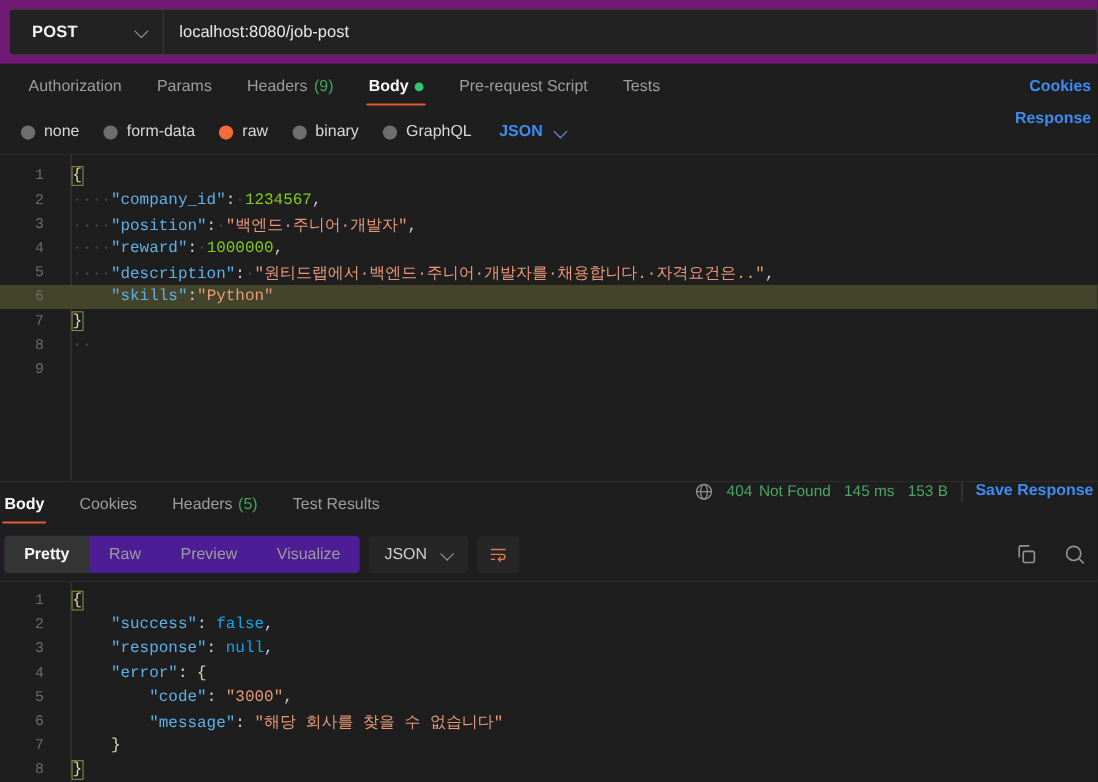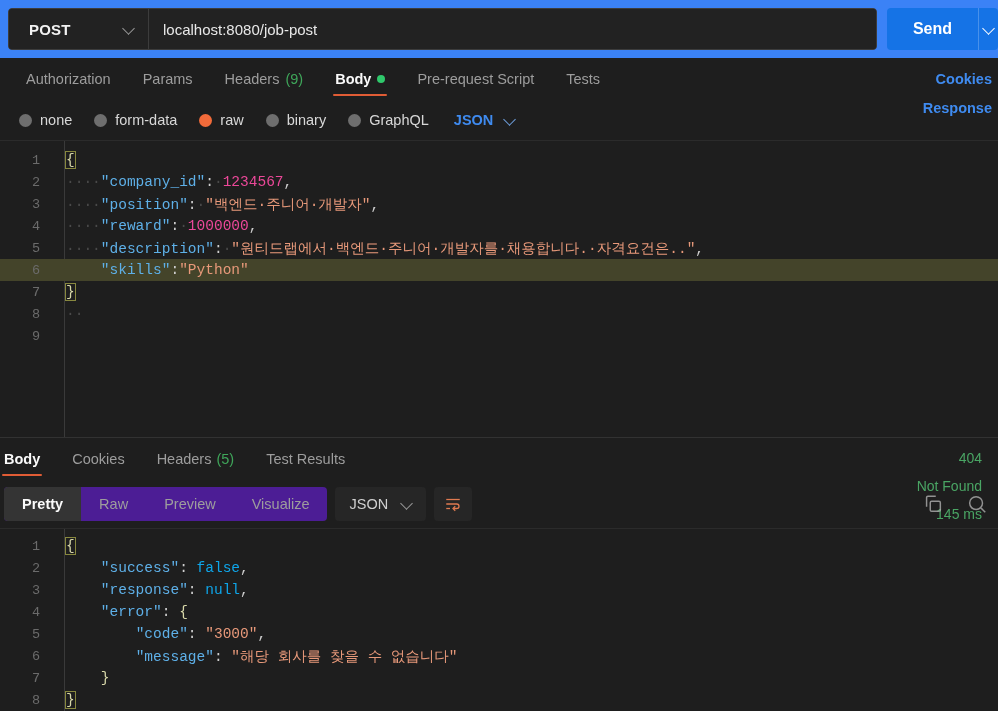--- a/index.html
+++ b/index.html
@@ -9,21 +9,21 @@
     background: #1e1e1e;
     font-family: "Liberation Sans", sans-serif;
     color: #d5d5d5;
     overflow: hidden;
   }
   .app { width: 998px; height: 711px; display: flex; flex-direction: column; background:#1e1e1e; }
 
   
   .urlbar {
     height: 58px; display: flex; align-items: center;
-    padding: 0 0 0 8px; background: #3b82f6; flex: 0 0 58px;
+    padding: 0 0 0 8px; background: #701a75; flex: 0 0 58px;
   }
   .url-input-group {
     flex: 1 1 auto; height: 42px; display: flex; align-items: stretch;
     border: 1px solid #3c3c3c; border-radius: 4px; background: #222;
     overflow: hidden;
   }
   .method-select {
     width: 140px; display: flex; align-items: center; justify-content: space-between;
     padding: 0 14px 0 20px; border-right: 1px solid #3c3c3c;
     cursor: pointer; background: #222;
@@ -111,21 +111,21 @@
   .gutter {
     width: 52px; flex: 0 0 52px; text-align: right; padding-right: 12px;
     color: #6b6b6b; font-size: 13.5px; user-select: none;
   }
   .code-text { flex: 1 1 auto; padding-left: 14px; position: relative; }
   .indent-guide {
     position: absolute; left: 64px; top: 0; bottom: 0; width: 1px; background: #3a3a3a;
   }
   .k  { color: #5eb0e8; }   
   .s  { color: #e8997a; }   
-  .n  { color: #ec4899; }   
+  .n  { color: #84cc16; }   
   .b  { color: #0ea5e9; }   
   .p  { color: #cfcfcf; }   
   .ws { color: #4a4a4a; }   
   .br { color: #d9d9aa; }   
   .br-box { outline: 1px solid #88883f; }
 
   #request-editor { flex: 1 1 auto; min-height: 0; }
   #request-editor .code-area { padding-top: 8px; }
 
   
@@ -134,21 +134,21 @@
   .resp-tab {
     display:flex; align-items:center; gap:5px; padding: 0 16px; font-size: 14.5px;
     color: #9d9d9d; cursor: pointer; position: relative;
   }
   .resp-tab:first-child { padding-left: 4px; }
   .resp-tab.active { color: #fafafa; font-weight: 700; }
   .resp-tab.active::after {
     content:''; position:absolute; left: 2px; right: 14px; bottom: 4px;
     height: 2px; background: #e05c35; border-radius: 2px;
   }
-  .resp-meta { margin-left: auto; display:flex; align-items:flex-end; gap: 12px; padding-right: 16px; flex-direction: column; }
+  .resp-meta { margin-left: auto; display:flex; align-items:flex-start; gap: 12px; padding-right: 4px; }
   .globe-icon { width: 18px; height: 18px; opacity: .75; }
   .meta-green { color: #4aa564; font-size: 14px; }
   .meta-sep { width: 1px; height: 18px; background: #444; }
   .save-response { color: #3f8bf0; font-size: 14.5px; font-weight: 700; cursor: pointer; }
 
   .resp-toolbar { height: 48px; display:flex; align-items:center; gap: 8px; padding: 0 4px; }
   .seg-group { display:flex; background: #4c1d95; border-radius: 4px; overflow:hidden; height: 34px; }
   .seg {
     display:flex; align-items:center; padding: 0 18px; font-size: 14.5px; color: #9d9d9d;
     cursor:pointer;
@@ -174,26 +174,20 @@
 <div class="app">
 
   <div class="urlbar">
     <div class="url-input-group">
       <div class="method-select">
         <span class="method-label">POST</span>
         <span class="chev"></span>
       </div>
       <div class="url-field">
         <span>localhost:8080/job-post</span>
-      </div>
-    </div>
-    <div class="send-wrap">
-      <button class="send-btn">Send</button>
-      <div class="send-caret">
-        <span class="chev"></span>
       </div>
     </div>
   </div>
 
   <div class="req-tabs" id="request-tabs">
       <div class="tab">
         <span>Authorization</span>
       </div>
       <div class="tab">
         <span>Params</span>

